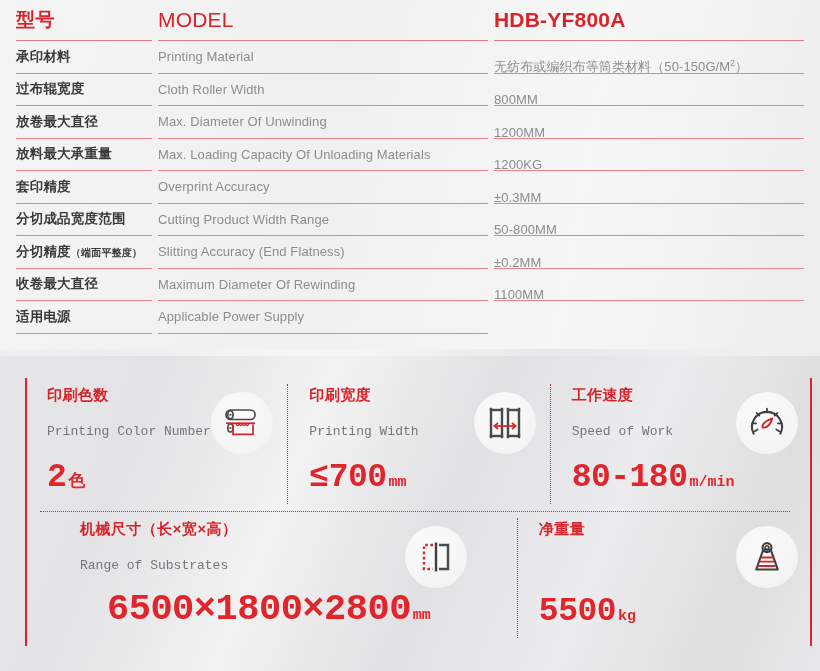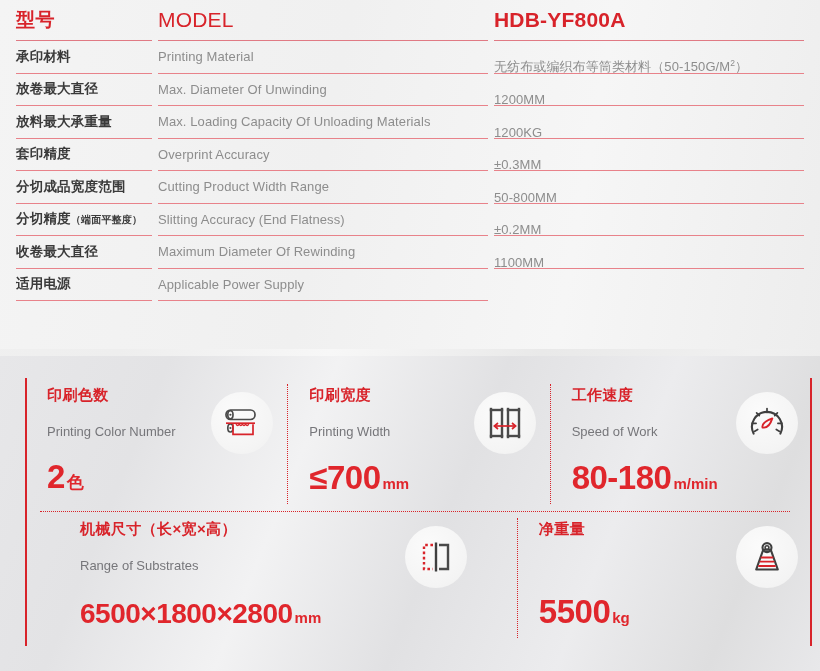--- a/index.html
+++ b/index.html
@@ -83,20 +83,21 @@
     background:#d8232a;
   }
   .redline-right{
     position:absolute; right:8px; top:22px; width:1.6px; height:268px;
     background:#d8232a;
   }
 
   .card-row{
     position:absolute; left:25px; right:8px;
     display:flex;
+    font-family:Liberation Mono, monospace;
   }
   .card-row.top{ top:22px; height:134px; }
   .card-row.bottom{ top:156px; height:134px;padding-left:33px; }
 
   
   .h-dotted{
     position:absolute; left:40px; right:30px; top:155px;
     height:0; border-top:1.6px dotted #d8232a;
   }
 
@@ -125,21 +126,21 @@
 
   .card-value{
     position:absolute; left:22px; bottom:18px;
     display:flex; align-items:baseline;
     white-space:nowrap;
   }
   .num{
     color:#e0262c; font-size:33px; font-weight:bold; letter-spacing:-.5px;
     line-height:1;
   }
-  .num.big{ font-size:28px; }
+  .num.big{ font-size:37px;margin-left:27px; }
   .unit{
     color:#e0262c; font-size:15px; font-weight:bold; margin-left:2px;
   }
   .unit.zhu{ font-size:17px; }
 
   .icon-badge{
     position:absolute; top:14px; right:14px;
     width:62px; height:62px; border-radius:50%;
     background:radial-gradient(circle at 38% 32%, #fbfbfb 0%, #f4f4f4 70%, #efefef 100%);
     display:flex; align-items:center; justify-content:center;
@@ -172,20 +173,31 @@
     <div id="table-body">
         <div class="row">
           <div class="cell c1">
             <span class="zh">承印材料</span>
           </div>
           <div class="cell c2">
             <span class="en">Printing Material</span>
           </div>
           <div class="cell c3">
             <span class="val">无纺布或编织布等筒类材料（50-150G/M<sup>2</sup>）</span>
+          </div>
+        </div>
+        <div class="row">
+          <div class="cell c1">
+            <span class="zh">过布辊宽度</span>
+          </div>
+          <div class="cell c2">
+            <span class="en">Cloth Roller Width</span>
+          </div>
+          <div class="cell c3">
+            <span class="val">800MM</span>
           </div>
         </div>
         <div class="row">
           <div class="cell c1">
             <span class="zh">放卷最大直径</span>
           </div>
           <div class="cell c2">
             <span class="en">Max. Diameter Of Unwinding</span>
           </div>
           <div class="cell c3">

